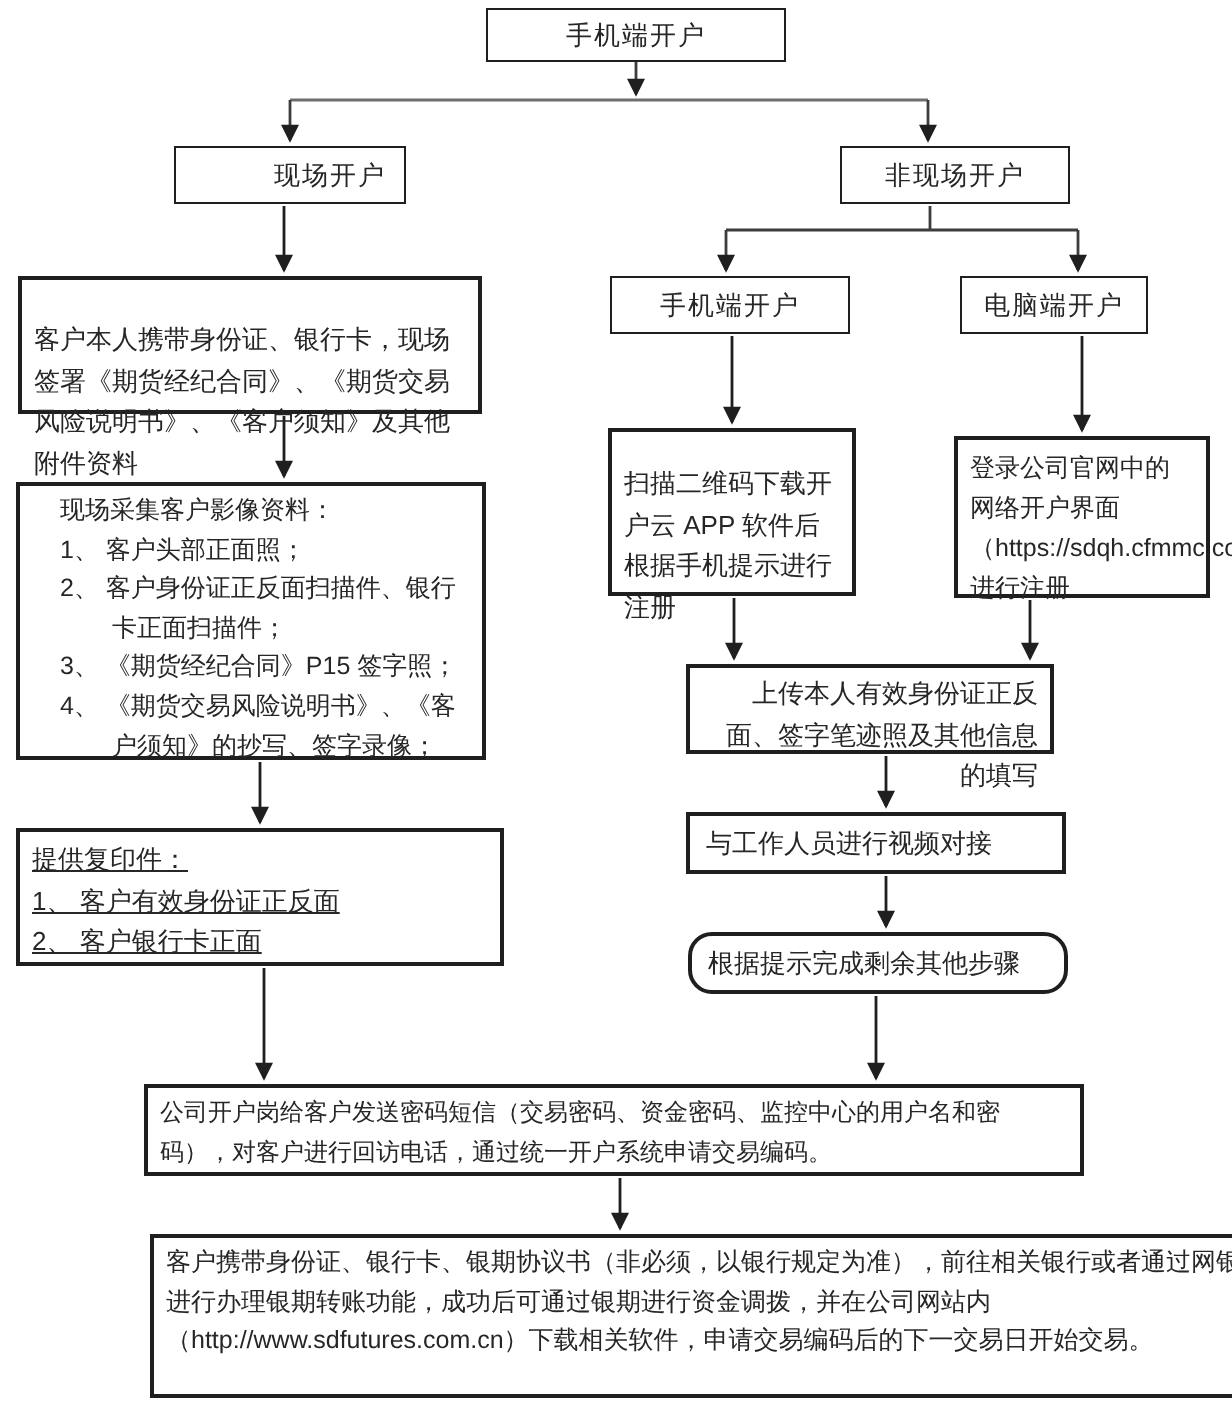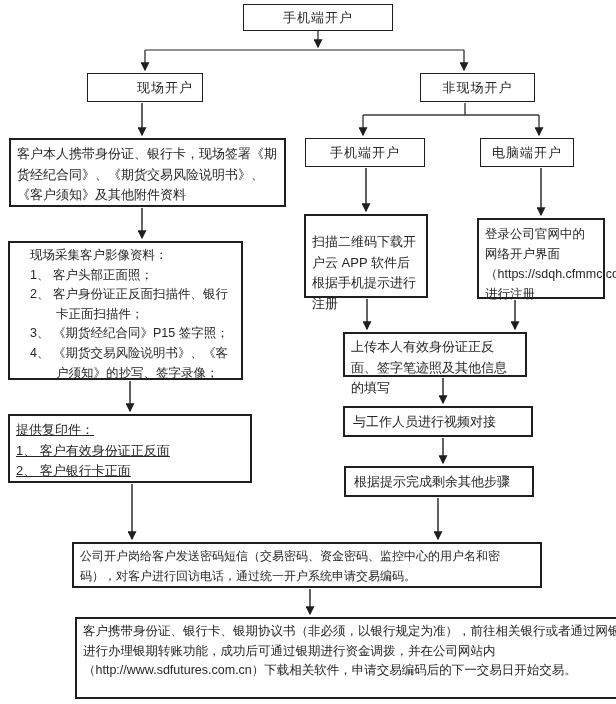--- a/index.html
+++ b/index.html
@@ -14,30 +14,30 @@
     box-sizing:border-box;font-size:12.5px;line-height:20px;color:#262626;
   }
   .label{
     display:flex;align-items:center;justify-content:center;
     font-size:13px;letter-spacing:1px;
   }
   .content{padding:3px 6px;text-align:left;border-width:2px;}
   .b-natural  {left:243px;top:4px;  width:150px;height:27px;}
   .b-onsite   {left:87px; top:73px; width:116px;height:29px;padding-left:40px;}
   .b-offsite  {left:408px;top:73px; width:115px;height:29px;margin-left:12px;}
-  .b-docs     {left:9px;  top:138px;width:277px;height:69px;font-size:13px;line-height:20.5px;padding-top:4px;}
+  .b-docs     {left:9px;  top:138px;width:232px;height:69px;font-size:13px;line-height:20.5px;padding-top:20px;}
   .b-imaging  {left:8px;  top:241px;width:235px;height:139px;line-height:19.6px;padding-left:20px;}
   .b-copies   {left:8px;  top:414px;width:244px;height:69px;font-size:13px;line-height:20.5px;padding-top:4px;text-decoration:underline;}
   .b-mobile   {left:305px;top:138px;width:120px;height:29px;}
   .b-pc       {left:480px;top:138px;width:94px;height:29px;}
   .b-mreg     {left:304px;top:214px;width:124px;height:84px;font-size:13px;line-height:20.5px;padding-top:16px;}
   .b-preg     {left:477px;top:218px;width:128px;height:81px;line-height:20px;padding-top:4px;}
-  .b-upload   {left:343px;top:332px;width:184px;height:45px;font-size:13px;line-height:20.5px;border-width:2px;}
+  .b-upload   {left:343px;top:332px;width:184px;height:45px;font-size:13px;line-height:20.5px;border-width:2px;text-align:right;}
   .b-video    {left:343px;top:406px;width:190px;height:31px;font-size:13px;display:flex;align-items:center;padding:0 0 0 8px;border-width:2px;}
-  .b-remaining{left:344px;top:466px;width:190px;height:31px;font-size:13px;display:flex;align-items:center;padding:0 0 0 8px;border-width:2px;}
+  .b-remaining{left:344px;top:466px;width:190px;height:31px;font-size:13px;display:flex;align-items:center;padding:0 0 0 8px;border-width:2px;border-radius:12px;}
   .b-sms      {left:72px; top:542px;width:470px;height:46px;font-size:12px;line-height:19.5px;}
   .b-bank     {left:75px; top:617px;width:559px;height:82px;font-size:12.5px;line-height:19.5px;}
   .li{padding-left:26px;text-indent:-26px;}
 </style>
 </head>
 <body>
 
 <div class="stage">
 
   <svg class="connectors" width="616" height="704" viewBox="0 0 616 704">

